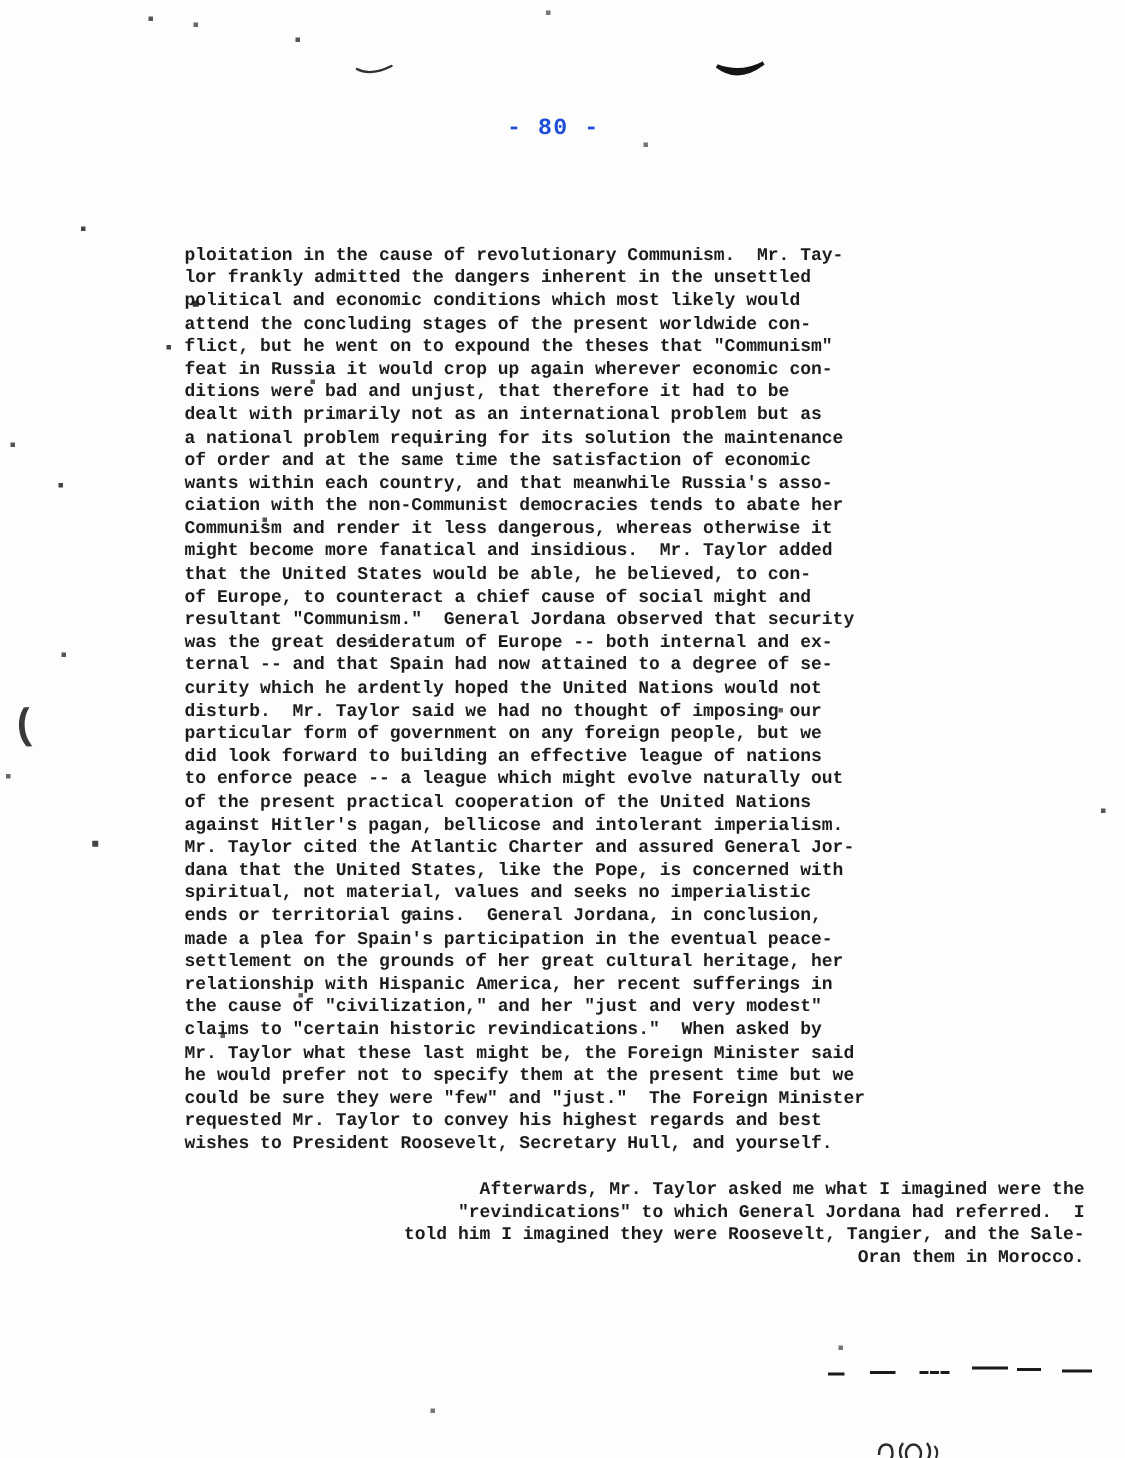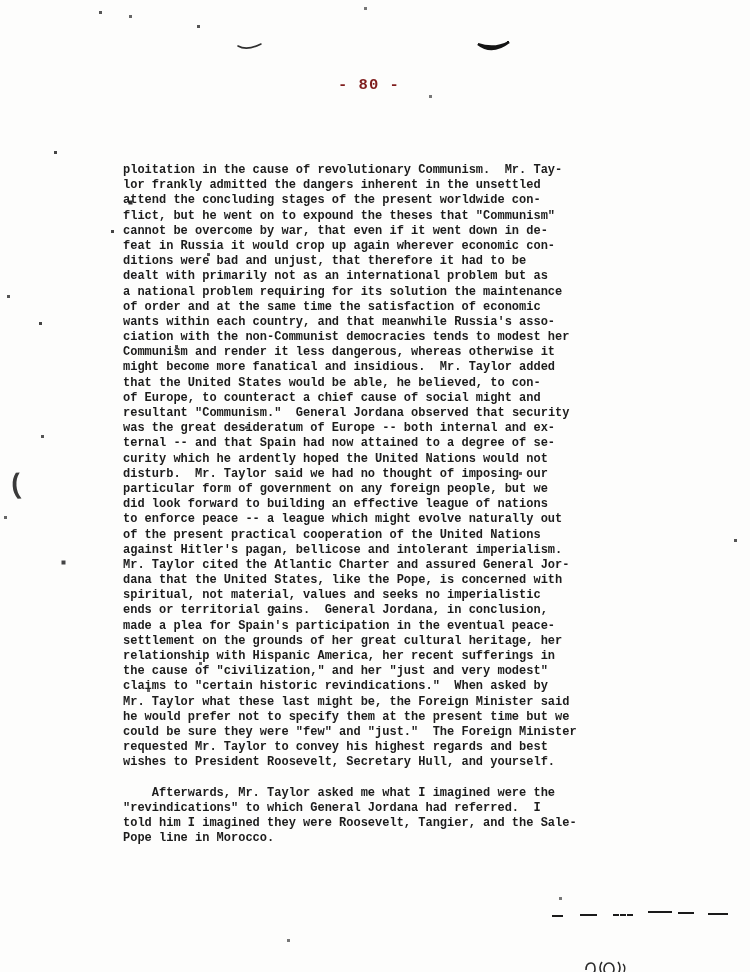--- a/index.html
+++ b/index.html
@@ -9,33 +9,33 @@
     font-family:"Liberation Mono","DejaVu Sans Mono",monospace;
     position:relative;overflow:hidden;
   }
   .page{
     position:absolute;inset:0;
     width:750px;height:972px;
     background:#fdfdfc;
   }
   .page-number{
     position:absolute;top:76px;left:338px;
-    font-size:15.5px;font-weight:700;color:#7f1d1d;
+    font-size:15.5px;font-weight:700;color:#1d4ed8;
     letter-spacing:1px;white-space:pre;
   }
   .text-block{
     position:absolute;top:163px;left:123px;width:600px;
     font-size:12px;font-weight:700;color:#1c1c1c;
   }
   .line{
     white-space:pre;
     line-height:15.2px;
     height:15.2px;
   }
-  .paragraph + .paragraph{margin-top:15.2px;}
+  .paragraph + .paragraph{margin-top:15.2px;text-align:right;}
   .underlined{
     text-underline-offset:2px;
     text-decoration-thickness:1.5px;
   }
   
   .artifact{position:absolute;color:#2a2a2a;}
   .left-paren{
     top:470px;left:8px;
     font-size:28px;font-weight:700;color:#3a3a3a;
     transform:rotate(-4deg);
@@ -75,30 +75,30 @@
   </svg>
 
   <div class="artifact left-paren">(</div>
 
   <div class="page-number">- 80 -</div>
 
   <div class="text-block">
       <div class="paragraph">
         <div class="line"><span>ploitation in the cause of revolutionary Communism.  Mr. Tay-</span></div>
         <div class="line"><span>lor frankly admitted the dangers inherent in the unsettled</span></div>
+        <div class="line"><span>political and economic conditions which most likely would</span></div>
         <div class="line"><span>attend the concluding stages of the present worldwide con-</span></div>
         <div class="line"><span>flict, but he went on to expound the theses that "Communism"</span></div>
-        <div class="line"><span>cannot be overcome by war, that even if it went down in de-</span></div>
         <div class="line"><span>feat in Russia it would crop up again wherever economic con-</span></div>
         <div class="line"><span>ditions were bad and unjust, that therefore it had to be</span></div>
         <div class="line"><span>dealt with primarily not as an international problem but as</span></div>
         <div class="line"><span>a national problem requiring for its solution the maintenance</span></div>
         <div class="line"><span>of order and at the same time the satisfaction of economic</span></div>
         <div class="line"><span>wants within each country, and that meanwhile Russia's asso-</span></div>
-        <div class="line"><span>ciation with the non-Communist democracies tends to modest her</span></div>
+        <div class="line"><span>ciation with the non-Communist democracies tends to abate her</span></div>
         <div class="line"><span>Communism and render it less dangerous, whereas otherwise it</span></div>
         <div class="line"><span>might become more fanatical and insidious.  Mr. Taylor added</span></div>
         <div class="line"><span>that the United States would be able, he believed, to con-</span></div>
         <div class="line"><span>of Europe, to counteract a chief cause of social might and</span></div>
         <div class="line"><span>resultant "Communism."  General Jordana observed that </span><span class="underlined">security</span></div>
         <div class="line"><span>was the great desideratum of Europe -- both internal and ex-</span></div>
         <div class="line"><span>ternal -- and that Spain had now attained to a degree of se-</span></div>
         <div class="line"><span>curity which he ardently hoped the United Nations would not</span></div>
         <div class="line"><span>disturb.  Mr. Taylor said we had no thought of imposing our</span></div>
         <div class="line"><span>particular form of government on any foreign people, but we</span></div>
@@ -118,21 +118,21 @@
         <div class="line"><span>Mr. Taylor what these last might be, the Foreign Minister said</span></div>
         <div class="line"><span>he would prefer not to specify them at the present time but we</span></div>
         <div class="line"><span>could be sure they were "few" and "just."  The Foreign Minister</span></div>
         <div class="line"><span>requested Mr. Taylor to convey his highest regards and best</span></div>
         <div class="line"><span>wishes to President Roosevelt, Secretary Hull, and yourself.</span></div>
       </div>
       <div class="paragraph">
         <div class="line"><span>    Afterwards, Mr. Taylor asked me what I imagined were the</span></div>
         <div class="line"><span>"revindications" to which General Jordana had referred.  I</span></div>
         <div class="line"><span>told him I imagined they were Roosevelt, Tangier, and the Sale-</span></div>
-        <div class="line"><span>Pope line in Morocco.</span></div>
+        <div class="line"><span>Oran them in Morocco.</span></div>
       </div>
     </div>
 
   <span class="dash" style="left:552px;top:915px;width:11px;"></span>
   <span class="dash" style="left:580px;top:914px;width:17px;"></span>
   <span class="dash dotted" style="left:613px;top:914px;width:20px;"></span>
   <span class="dash" style="left:648px;top:911px;width:24px;"></span>
   <span class="dash" style="left:678px;top:912px;width:16px;"></span>
   <span class="dash" style="left:708px;top:913px;width:20px;"></span>
 

